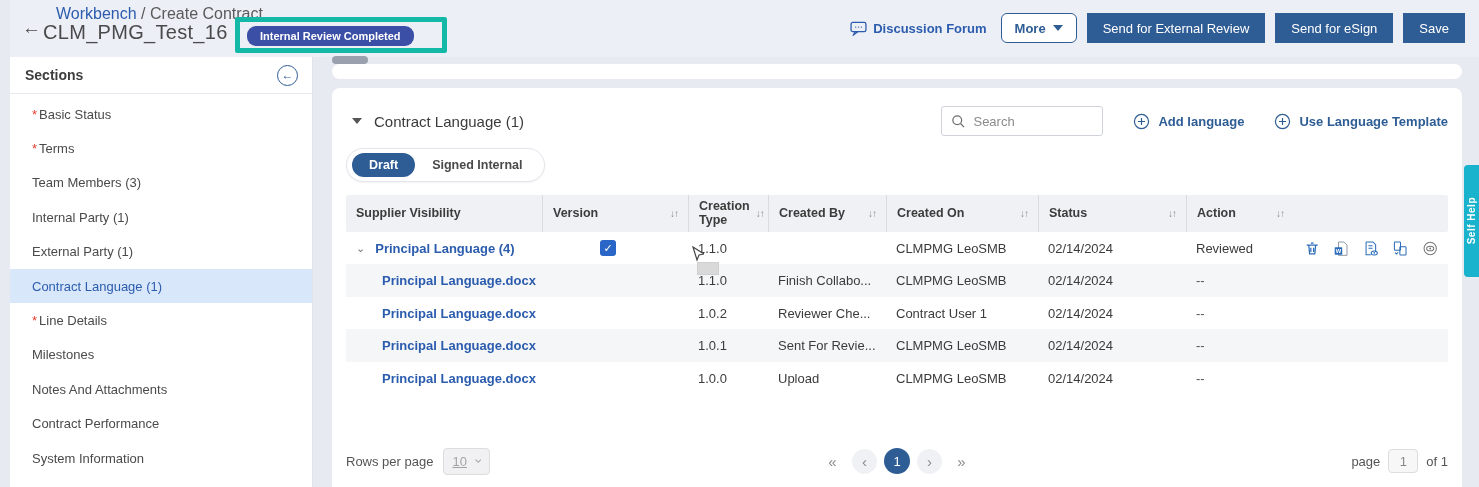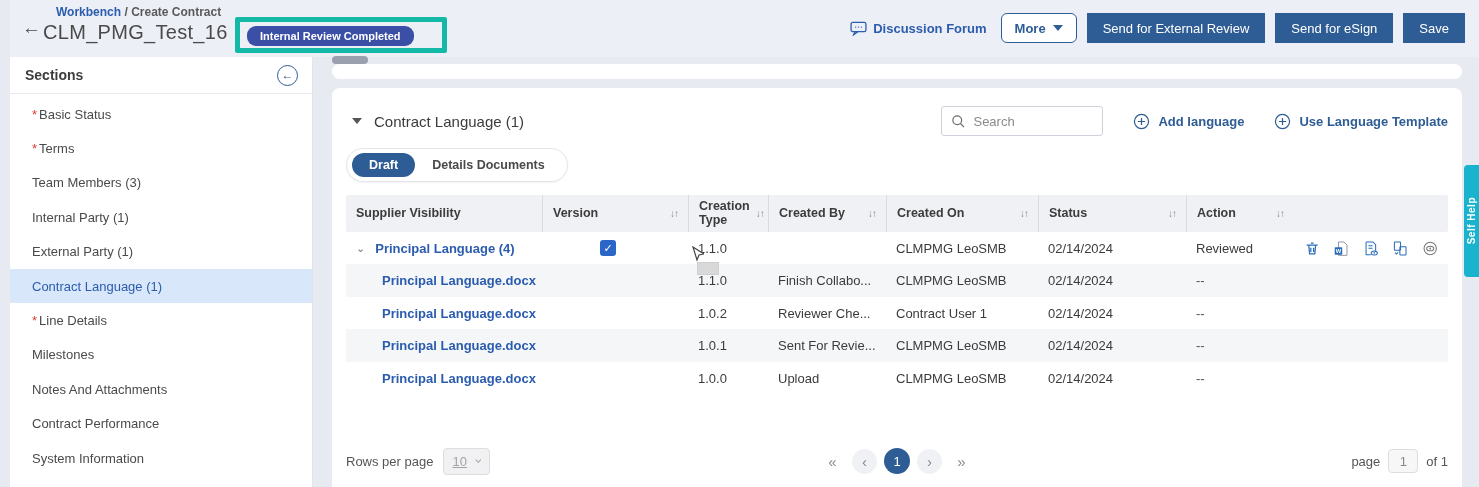--- a/index.html
+++ b/index.html
@@ -7,21 +7,21 @@
   .screen { position:relative; width:1479px; height:487px; background:#e8eaf1; overflow:hidden; }
 
   
   .rail { position:absolute; left:8px; top:0; width:10px; height:421px; background:#2e4d70;margin-left:29px; }
   .rail-top { position:absolute; left:0; top:0; width:10px; height:18px; background:#1c3least7; background:#1c3a57; }
   .rail-frag { position:absolute; left:0; top:185px; color:#9cbde4; font-size:9px; }
 
   
   .top-header { position:absolute; left:10px; top:0; width:1469px; height:57px; background:#edeff7; }
   .back-arrow { position:absolute; left:12px; top:17px; font-size:19px; color:#4a4a4a; cursor:pointer; }
-  .breadcrumb { position:absolute; left:46px; top:5px; font-size:12px; color:#5a5a5a;font-weight:bold; }
+  .breadcrumb { position:absolute; left:46px; top:5px; font-size:16px; color:#5a5a5a; }
   .breadcrumb .bc-link { color:#2b5cad; cursor:pointer; }
   .page-title-row { position:absolute; left:33px; top:21px; display:flex; align-items:flex-end; }
   .page-title { font-size:20px; color:#4a4a4a; letter-spacing:.3px; }
   .red-annotation { position:absolute; left:225px; top:17px; border:5px solid #14b8a6; border-radius:2px; padding:4px 28px 4px 7px; }
   .status-badge { background:#3a4fa5; color:#fff; font-size:11px; font-weight:bold; padding:4px 13px; border-radius:9px; white-space:nowrap; }
   .header-actions { position:absolute; right:14px; top:13px; display:flex; align-items:center; gap:10px; }
   .discussion { display:flex; align-items:center; gap:6px; color:#2b5cad; font-size:13px; font-weight:600; cursor:pointer; margin-right:4px; }
   .btn-outline { display:flex; align-items:center; gap:7px; height:30px; padding:0 13px; background:#fff; border:1px solid #2e5c94; border-radius:6px; color:#2e5c94; font-size:13px; font-weight:bold; cursor:pointer; }
   .btn-solid { height:30px; padding:0 16px; background:#2e5c94; border:none; border-radius:0; color:#fff; font-size:13px; font-weight:normal; cursor:pointer; display:flex; align-items:center; }
   .caret-down { width:0; height:0; border-left:5px solid transparent; border-right:5px solid transparent; border-top:6px solid #2e5c94; }
@@ -208,21 +208,21 @@
                 <circle cx="12" cy="12" r="10"></circle>
                 <path d="M12 7v10M7 12h10"></path>
               </svg>
             <span>Use Language Template</span>
           </div>
         </div>
       </div>
 
       <div class="tabs-pill">
         <div class="tab active">Draft</div>
-        <div class="tab">Details Documents</div>
+        <div class="tab">Signed Internal</div>
       </div>
 
       <div class="grid-table">
         <div class="tr thead">
           <div class="th">
               <span>Supplier Visibility</span>
             </div>
           <div class="th">
               <span>Version</span>
               <span class="sort">↓↑</span>

